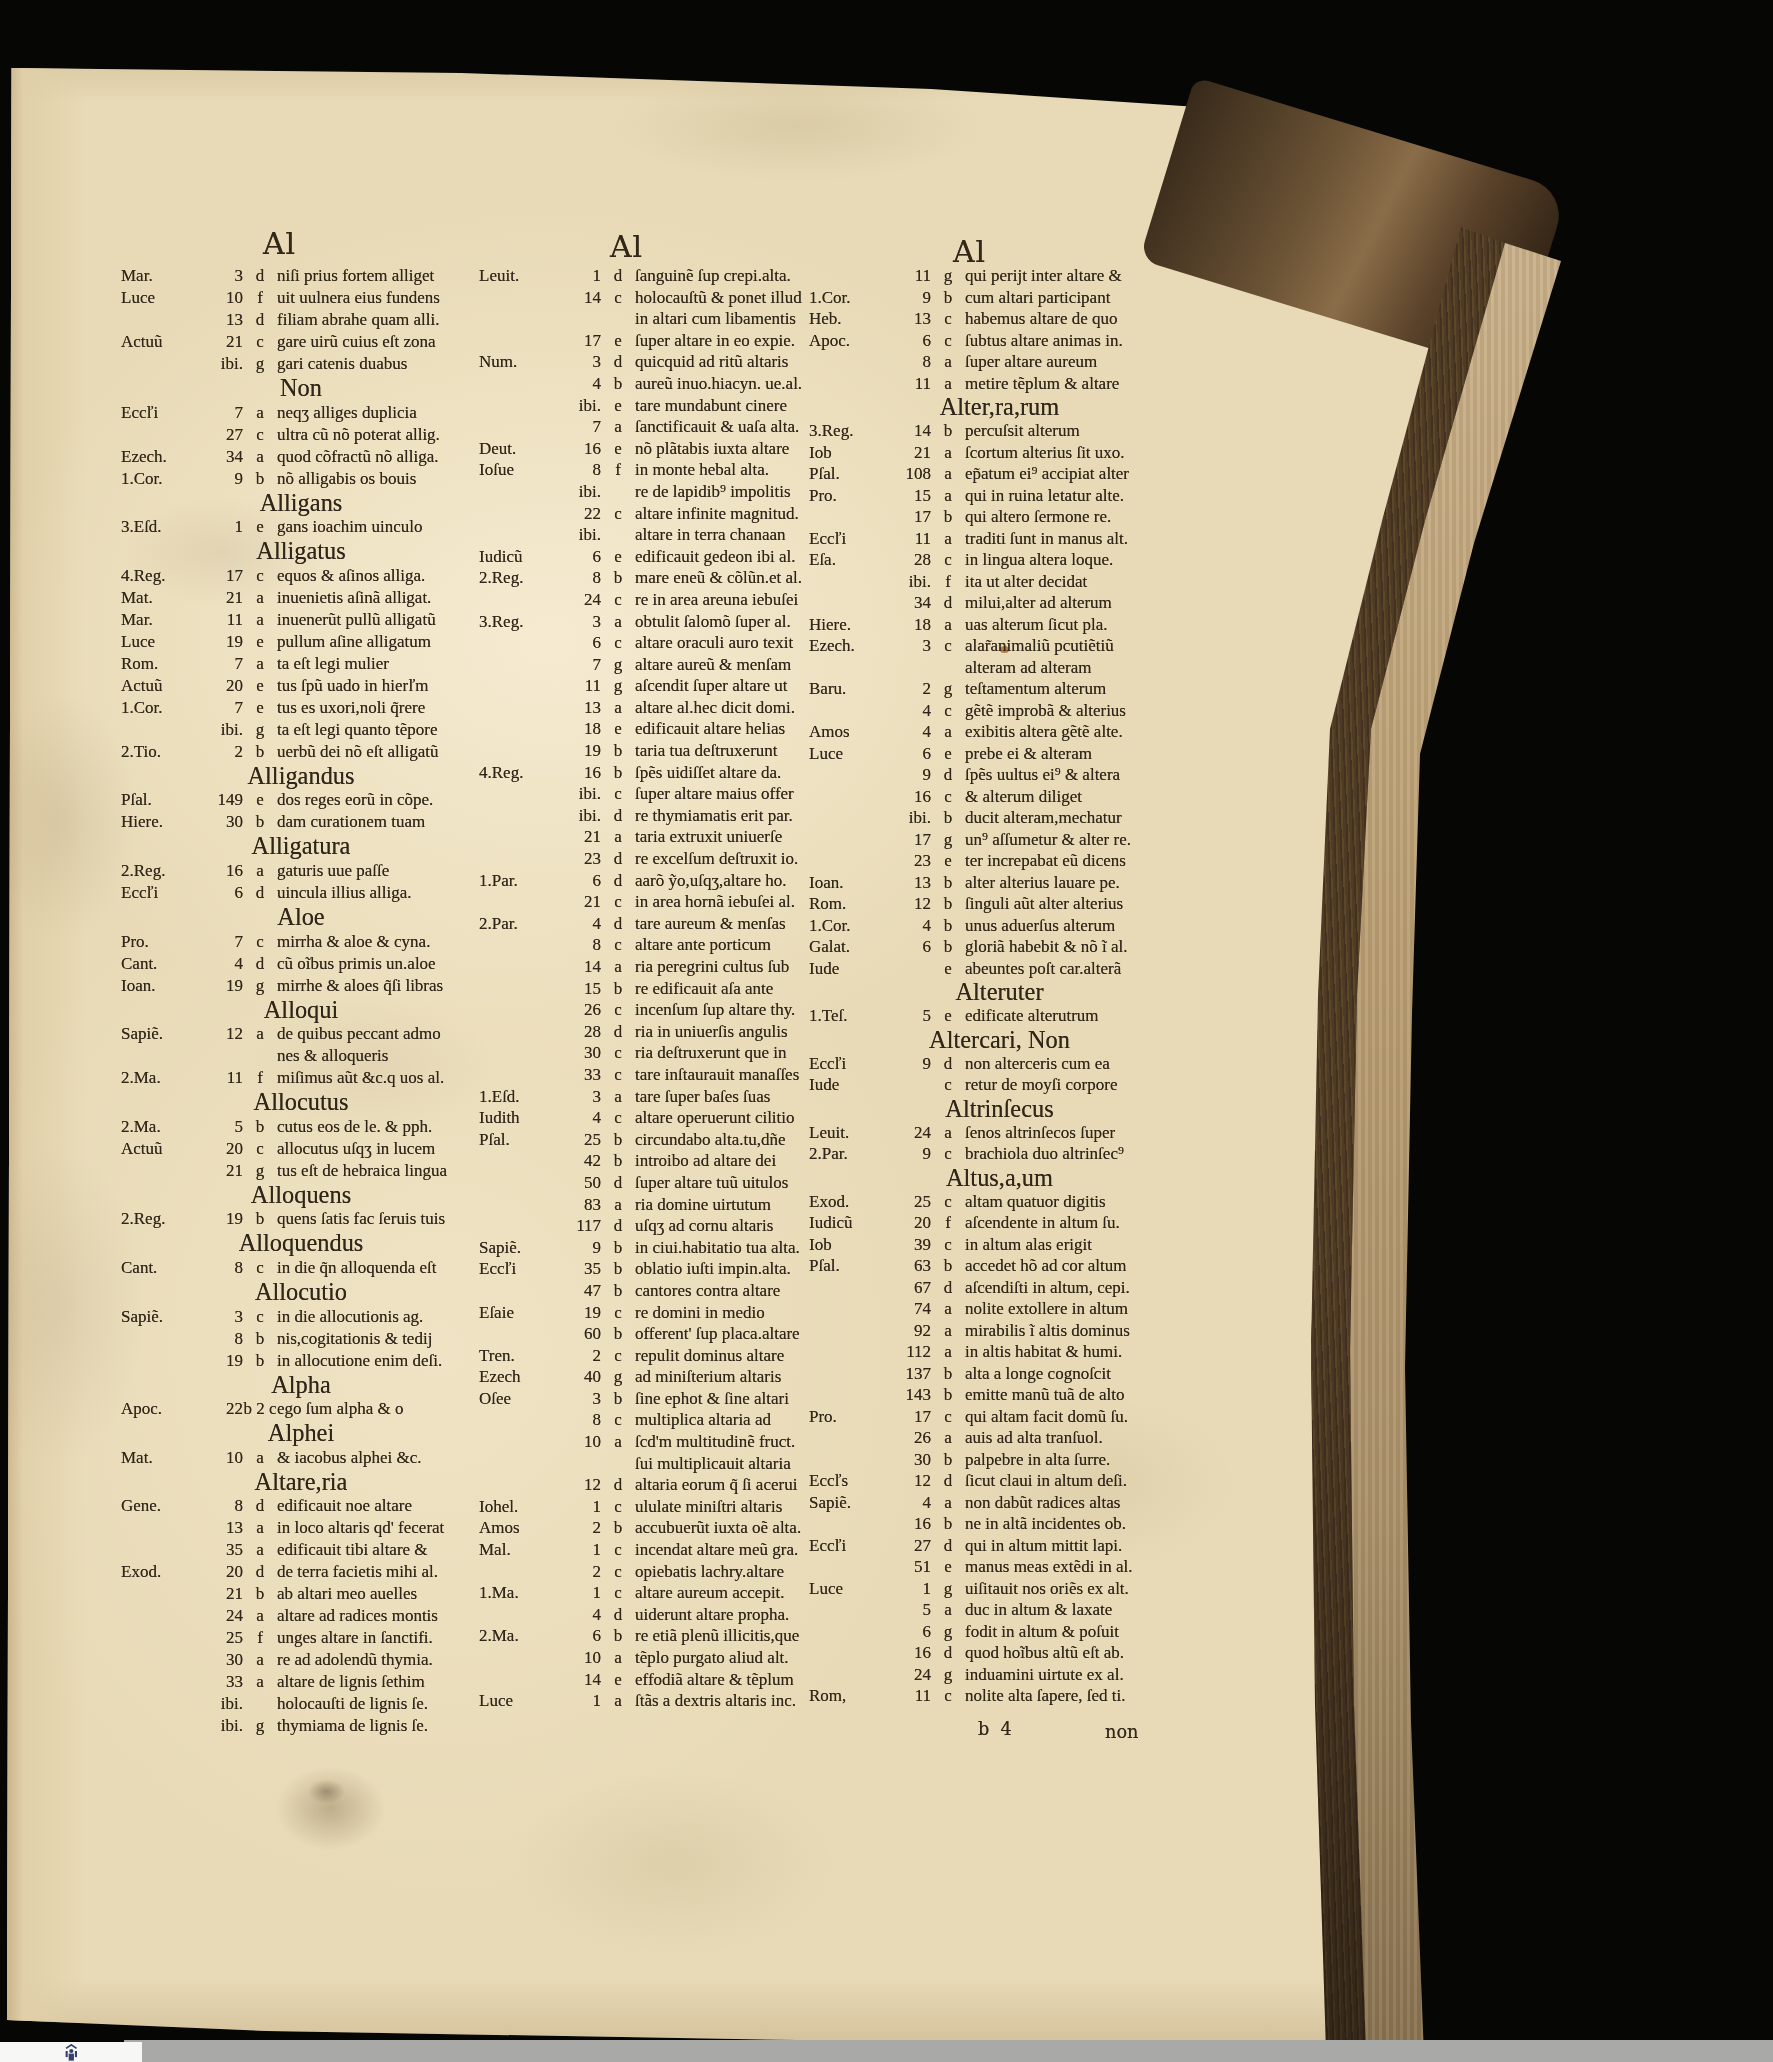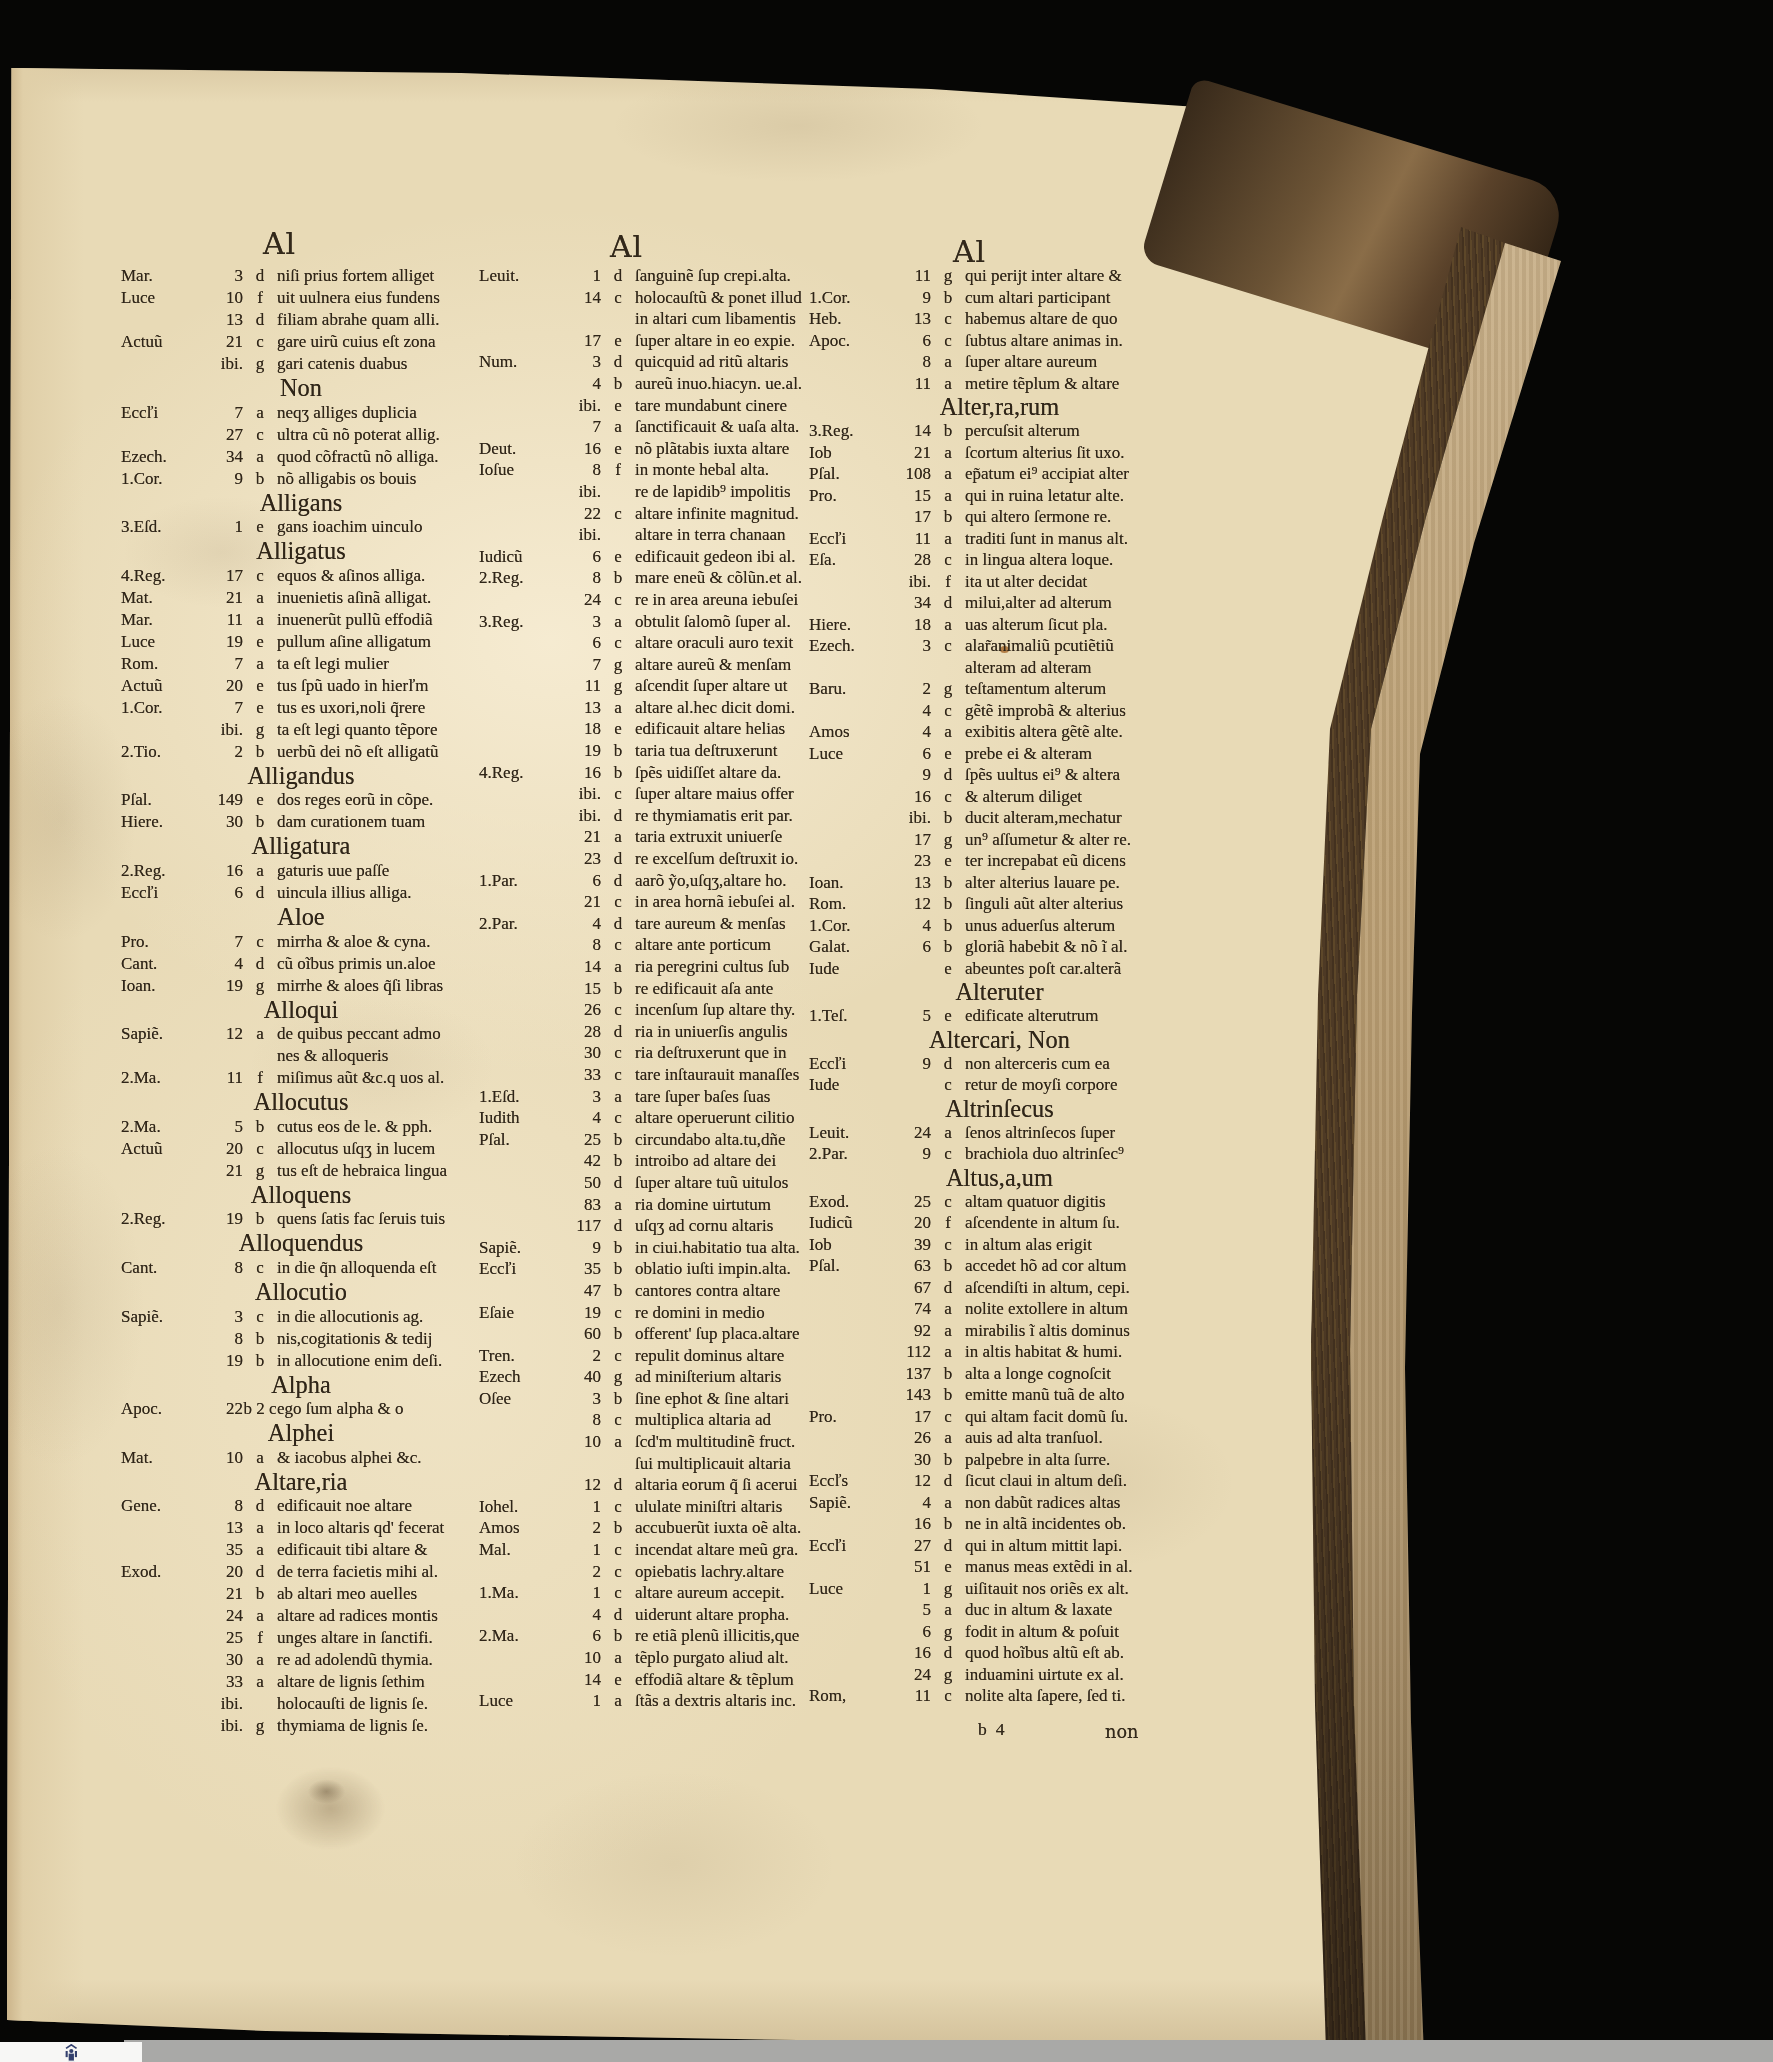--- a/index.html
+++ b/index.html
@@ -68,21 +68,21 @@
   .c1 .row{height:21.6px;line-height:21.6px}
   .c2 .row{height:21.5px;line-height:21.5px}
   .head{text-align:center;font-size:24.4px;text-shadow:0 0 0.5px rgba(47,37,24,.7);}
   .c0 .head{height:26.6px;line-height:26.6px}
   .c2 .head{height:26px;line-height:26px}
   .bk{flex:none;width:78px;overflow:visible}
   .ch{flex:none;width:44px;text-align:right}
   .lt{flex:none;min-width:34px;text-align:center}
   .tx{flex:1}
   .sig{position:absolute;font-size:17.7px;color:#32281a;text-shadow:0 0 0.4px rgba(47,37,24,.65);}
-  .sig-b4{left:978px;top:1699px;white-space:pre;font-family:Liberation Serif, serif;}
+  .sig-b4{left:978px;top:1699px;white-space:pre;}
   .sig-non{left:1105px;top:1702px;}
 
   
   .bottom-bar{position:absolute;left:124px;top:2020px;width:1649px;height:43px;background:#a9a9a7;}
   .logo-box{position:absolute;left:0;top:2022px;width:142px;height:41px;background:#f7f7f5;
     display:flex;flex-direction:column;align-items:center;justify-content:flex-start;}
   .logo-mark{margin-top:1.8px;height:21px;}
   .logo-text{font-family:"DejaVu Sans","Liberation Sans",sans-serif;font-size:5.8px;font-weight:bold;
     letter-spacing:1.4px;color:#33406e;line-height:7px;text-align:center;}
 </style>
@@ -112,21 +112,21 @@
       <div class="head">Non</div>
       <div class="row"><span class="bk">Eccľi</span><span class="ch">7</span><span class="lt">a</span><span class="tx">neqʒ alliges duplicia</span></div>
       <div class="row"><span class="bk"></span><span class="ch">27</span><span class="lt">c</span><span class="tx">ultra cũ nõ poterat allig.</span></div>
       <div class="row"><span class="bk">Ezech.</span><span class="ch">34</span><span class="lt">a</span><span class="tx">quod cõfractũ nõ alliga.</span></div>
       <div class="row"><span class="bk">1.Cor.</span><span class="ch">9</span><span class="lt">b</span><span class="tx">nõ alligabis os bouis</span></div>
       <div class="head">Alligans</div>
       <div class="row"><span class="bk">3.Eſd.</span><span class="ch">1</span><span class="lt">e</span><span class="tx">gans ioachim uinculo</span></div>
       <div class="head">Alligatus</div>
       <div class="row"><span class="bk">4.Reg.</span><span class="ch">17</span><span class="lt">c</span><span class="tx">equos &amp; aſinos alliga.</span></div>
       <div class="row"><span class="bk">Mat.</span><span class="ch">21</span><span class="lt">a</span><span class="tx">inuenietis aſinã alligat.</span></div>
-      <div class="row"><span class="bk">Mar.</span><span class="ch">11</span><span class="lt">a</span><span class="tx">inuenerũt pullũ effodiã</span></div>
+      <div class="row"><span class="bk">Mar.</span><span class="ch">11</span><span class="lt">a</span><span class="tx">inuenerũt pullũ alligatũ</span></div>
       <div class="row"><span class="bk">Luce</span><span class="ch">19</span><span class="lt">e</span><span class="tx">pullum aſine alligatum</span></div>
       <div class="row"><span class="bk">Rom.</span><span class="ch">7</span><span class="lt">a</span><span class="tx">ta eſt legi mulier</span></div>
       <div class="row"><span class="bk">Actuũ</span><span class="ch">20</span><span class="lt">e</span><span class="tx">tus ſpũ uado in hierľm</span></div>
       <div class="row"><span class="bk">1.Cor.</span><span class="ch">7</span><span class="lt">e</span><span class="tx">tus es uxori,noli q̃rere</span></div>
       <div class="row"><span class="bk"></span><span class="ch">ibi.</span><span class="lt">g</span><span class="tx">ta eſt legi quanto tẽpore</span></div>
       <div class="row"><span class="bk">2.Tio.</span><span class="ch">2</span><span class="lt">b</span><span class="tx">uerbũ dei nõ eſt alligatũ</span></div>
       <div class="head">Alligandus</div>
       <div class="row"><span class="bk">Pſal.</span><span class="ch">149</span><span class="lt">e</span><span class="tx">dos reges eorũ in cõpe.</span></div>
       <div class="row"><span class="bk">Hiere.</span><span class="ch">30</span><span class="lt">b</span><span class="tx">dam curationem tuam</span></div>
       <div class="head">Alligatura</div>

